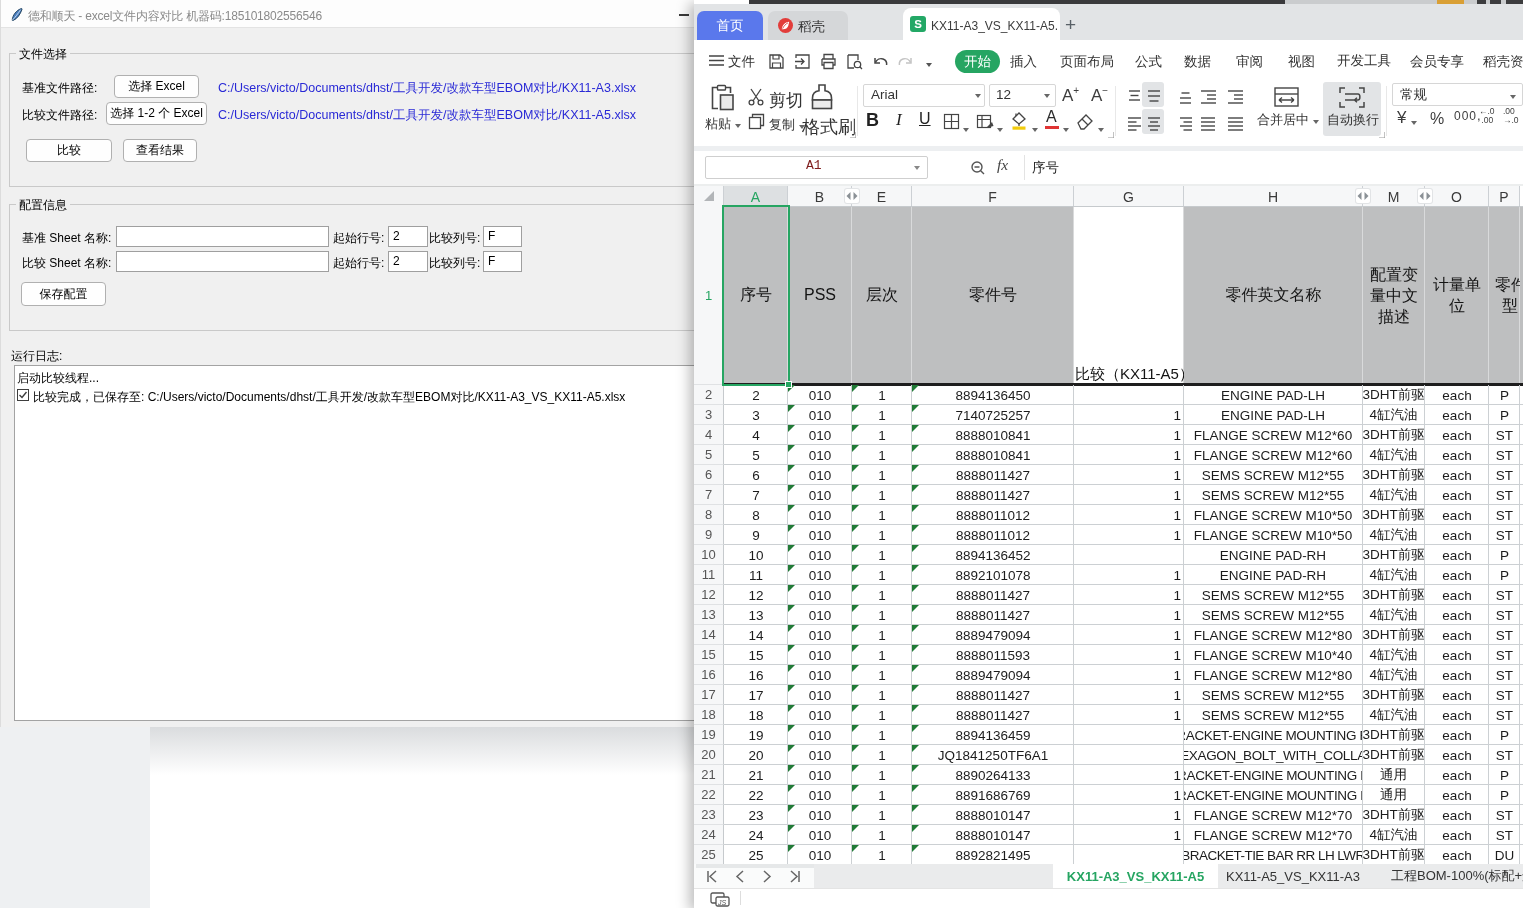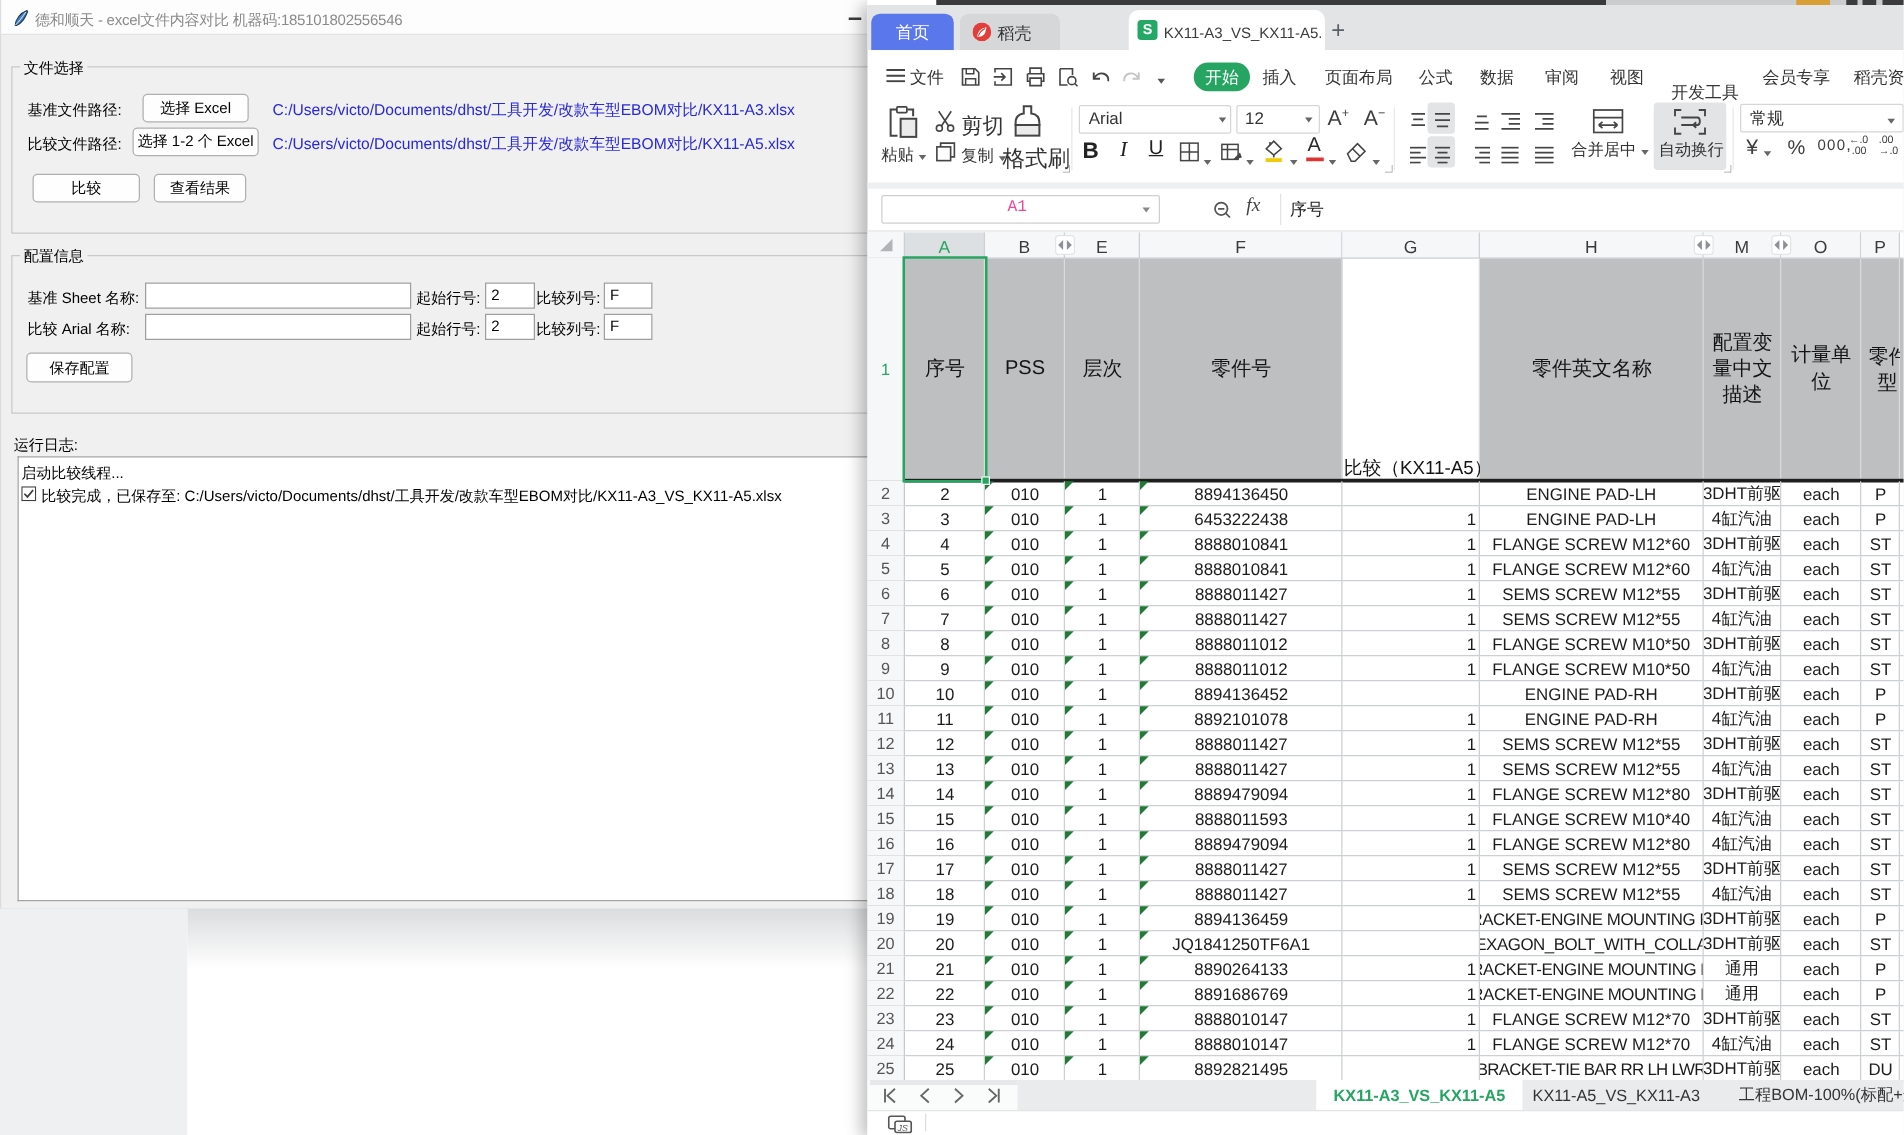--- a/index.html
+++ b/index.html
@@ -61,21 +61,21 @@
 <div class="btn" style="left:122px;top:139px;width:74px;height:23px">查看结果</div>
 <div class="ab gbox" style="left:8px;top:204px;width:700px;height:127px">
         <span class="glab">配置信息</span>
       </div>
 <div class="ab lbl" style="left:21px;top:230px">基准 Sheet 名称:</div>
 <div class="inp" style="left:115px;top:226px;width:213px;height:21px"></div>
 <div class="ab lbl" style="left:332px;top:230px">起始行号:</div>
 <div class="inp" style="left:387px;top:226px;width:40px;height:21px">2</div>
 <div class="ab lbl" style="left:428px;top:230px">比较列号:</div>
 <div class="inp" style="left:482px;top:226px;width:39px;height:21px">F</div>
-<div class="ab lbl" style="left:21px;top:255px">比较 Arial 名称:</div>
+<div class="ab lbl" style="left:21px;top:255px">比较 Sheet 名称:</div>
 <div class="inp" style="left:115px;top:251px;width:213px;height:21px"></div>
 <div class="ab lbl" style="left:332px;top:255px">起始行号:</div>
 <div class="inp" style="left:387px;top:251px;width:40px;height:21px">2</div>
 <div class="ab lbl" style="left:428px;top:255px">比较列号:</div>
 <div class="inp" style="left:482px;top:251px;width:39px;height:21px">F</div>
 <div class="btn" style="left:20px;top:282px;width:85px;height:24px">保存配置</div>
 <div class="ab lbl" style="left:10px;top:348px">运行日志:</div>
 <div class="ab" style="left:13px;top:365px;width:687px;height:356px;background:#fff;border:1px solid #a3a3a3;border-right:none"></div>
 <div class="ab lbl" style="left:16px;top:370px">启动比较线程...</div>
 <svg class="ab" style="left:16px;top:389px" width="12" height="12" viewBox="0 0 12 12">
@@ -134,21 +134,21 @@
         <path d="M13.6 8.4 C12 5.4 8.8 4 6 5 C3.4 5.9 2 8.3 2.4 11" fill="none" stroke="#c4c4c4" stroke-width="1.5"></path>
       </svg>
 <div class="car" style="left:232px;top:63px;border-top-color:#555"></div>
 <div class="ab" style="left:261px;top:50px;width:45px;height:23px;background:#26a562;border-radius:12px;color:#fff;font-size:13.5px;display:flex;align-items:center;justify-content:center">开始</div>
 <div class="ab menutxt" style="left:316px;top:53px">插入</div>
 <div class="ab menutxt" style="left:366px;top:53px">页面布局</div>
 <div class="ab menutxt" style="left:441px;top:53px">公式</div>
 <div class="ab menutxt" style="left:490px;top:53px">数据</div>
 <div class="ab menutxt" style="left:542px;top:53px">审阅</div>
 <div class="ab menutxt" style="left:594px;top:53px">视图</div>
-<div class="ab menutxt" style="left:643px;top:65px">开发工具</div>
+<div class="ab menutxt" style="left:643px;top:52px">开发工具</div>
 <div class="ab menutxt" style="left:716px;top:53px">会员专享</div>
 <div class="ab menutxt" style="left:789px;top:53px">稻壳资源</div>
 <svg class="ab" style="left:15px;top:84px" width="28" height="28" viewBox="0 0 28 28">
         <path d="M8 3.5 H3.5 V24.5 H9 M17 3.5 H21.5 V9" fill="none" stroke="#454545" stroke-width="1.6"></path>
         <rect x="8.5" y="1.5" width="8" height="4.5" rx="0.8" fill="#fff" stroke="#454545" stroke-width="1.4"></rect>
         <rect x="11.5" y="11" width="12.5" height="14.5" fill="#ebebeb" stroke="#454545" stroke-width="1.6"></rect>
       </svg>
 <div class="ab menutxt" style="left:11px;top:115px;font-size:13px">粘贴 <span class="caret"></span></div>
 <svg class="ab" style="left:53px;top:88px" width="18" height="18" viewBox="0 0 18 18">
         <path d="M4 1 L12 13 M14 1 L6 13" stroke="#454545" stroke-width="1.3" fill="none"></path>
@@ -289,21 +289,21 @@
         <path d="M6 0 V6 H0" fill="none" stroke="#9a9a9a" stroke-width="1.2"></path>
       </svg>
 <svg class="ab" style="left:414px;top:132px" width="6" height="6" viewBox="0 0 6 6">
         <path d="M6 0 V6 H0" fill="none" stroke="#9a9a9a" stroke-width="1.2"></path>
       </svg>
 <svg class="ab" style="left:685px;top:132px" width="6" height="6" viewBox="0 0 6 6">
         <path d="M6 0 V6 H0" fill="none" stroke="#9a9a9a" stroke-width="1.2"></path>
       </svg>
 <div class="ab" style="left:0;top:146px;width:829px;height:5px;background:#edeff1"></div>
 <div class="ab tbx" style="left:11px;top:156px;width:223px;height:23px;border-color:#cfcfcf"></div>
-<div class="ab" style="left:112px;top:158px;font-size:13px;color:#ec4899;font-family:'Liberation Mono',monospace">A1</div>
+<div class="ab" style="left:112px;top:158px;font-size:13px;color:#7f1d1d;font-family:'Liberation Mono',monospace">A1</div>
 <div class="car" style="left:220px;top:166px;border-top-color:#888"></div>
 <svg class="ab" style="left:276px;top:160px" width="16" height="16" viewBox="0 0 16 16">
         <circle cx="7" cy="7" r="5" fill="none" stroke="#555" stroke-width="1.4"></circle>
         <path d="M10.7 10.7 L14 14 M4.5 7 H9.5" stroke="#555" stroke-width="1.4"></path>
       </svg>
 <div class="ab" style="left:303px;top:156px;font-size:15.5px;font-style:italic;font-family:'Liberation Serif',serif;color:#444">fx</div>
 <div class="ab" style="left:330px;top:155px;width:1px;height:25px;background:#e3e3e3"></div>
 <div class="ab" style="left:338px;top:159px;font-size:13.5px;color:#222">序号</div>
 <div class="ab" style="left:0;top:184px;width:829px;height:2px;background:#eceeee"></div>
 <div class="colhd" style="left:0;width:30px">
@@ -390,21 +390,21 @@
 <div class="ab" style="left:217px;top:405px;width:1px;height:20px;background:#ccd0d3"></div>
 <div class="ab" style="left:379px;top:405px;width:1px;height:20px;background:#ccd0d3"></div>
 <div class="ab" style="left:489px;top:405px;width:1px;height:20px;background:#ccd0d3"></div>
 <div class="ab" style="left:668px;top:405px;width:1px;height:20px;background:#ccd0d3"></div>
 <div class="ab" style="left:730px;top:405px;width:1px;height:20px;background:#ccd0d3"></div>
 <div class="ab" style="left:794px;top:405px;width:1px;height:20px;background:#ccd0d3"></div>
 <div class="ab" style="left:825px;top:405px;width:1px;height:20px;background:#ccd0d3"></div>
 <div class="cell" style="left:30px;top:405px;width:64px;height:20px">3</div>
 <div class="cell" style="left:94px;top:405px;width:64px;height:20px">010</div>
 <div class="cell" style="left:158px;top:405px;width:60px;height:20px">1</div>
-<div class="cell" style="left:218px;top:405px;width:162px;height:20px">6453222438</div>
+<div class="cell" style="left:218px;top:405px;width:162px;height:20px">7140725257</div>
 <div class="cell" style="left:380px;top:405px;width:107px;height:20px;justify-content:flex-end">1</div>
 <div class="cell" style="left:490px;top:405px;width:178px;height:20px">ENGINE PAD-LH</div>
 <div class="cell" style="left:669px;top:405px;width:61px;height:20px">4缸汽油</div>
 <div class="cell" style="left:731px;top:405px;width:64px;height:20px">each</div>
 <div class="cell" style="left:795px;top:405px;width:31px;height:20px">P</div>
 <div class="tri" style="left:94px;top:405px"></div>
 <div class="tri" style="left:158px;top:405px"></div>
 <div class="tri" style="left:218px;top:405px"></div>
 <div class="rowhd" style="top:425px;height:20px">4</div>
 <div class="ab" style="left:30px;top:444px;width:799px;height:1px;background:#ccd0d3"></div>

